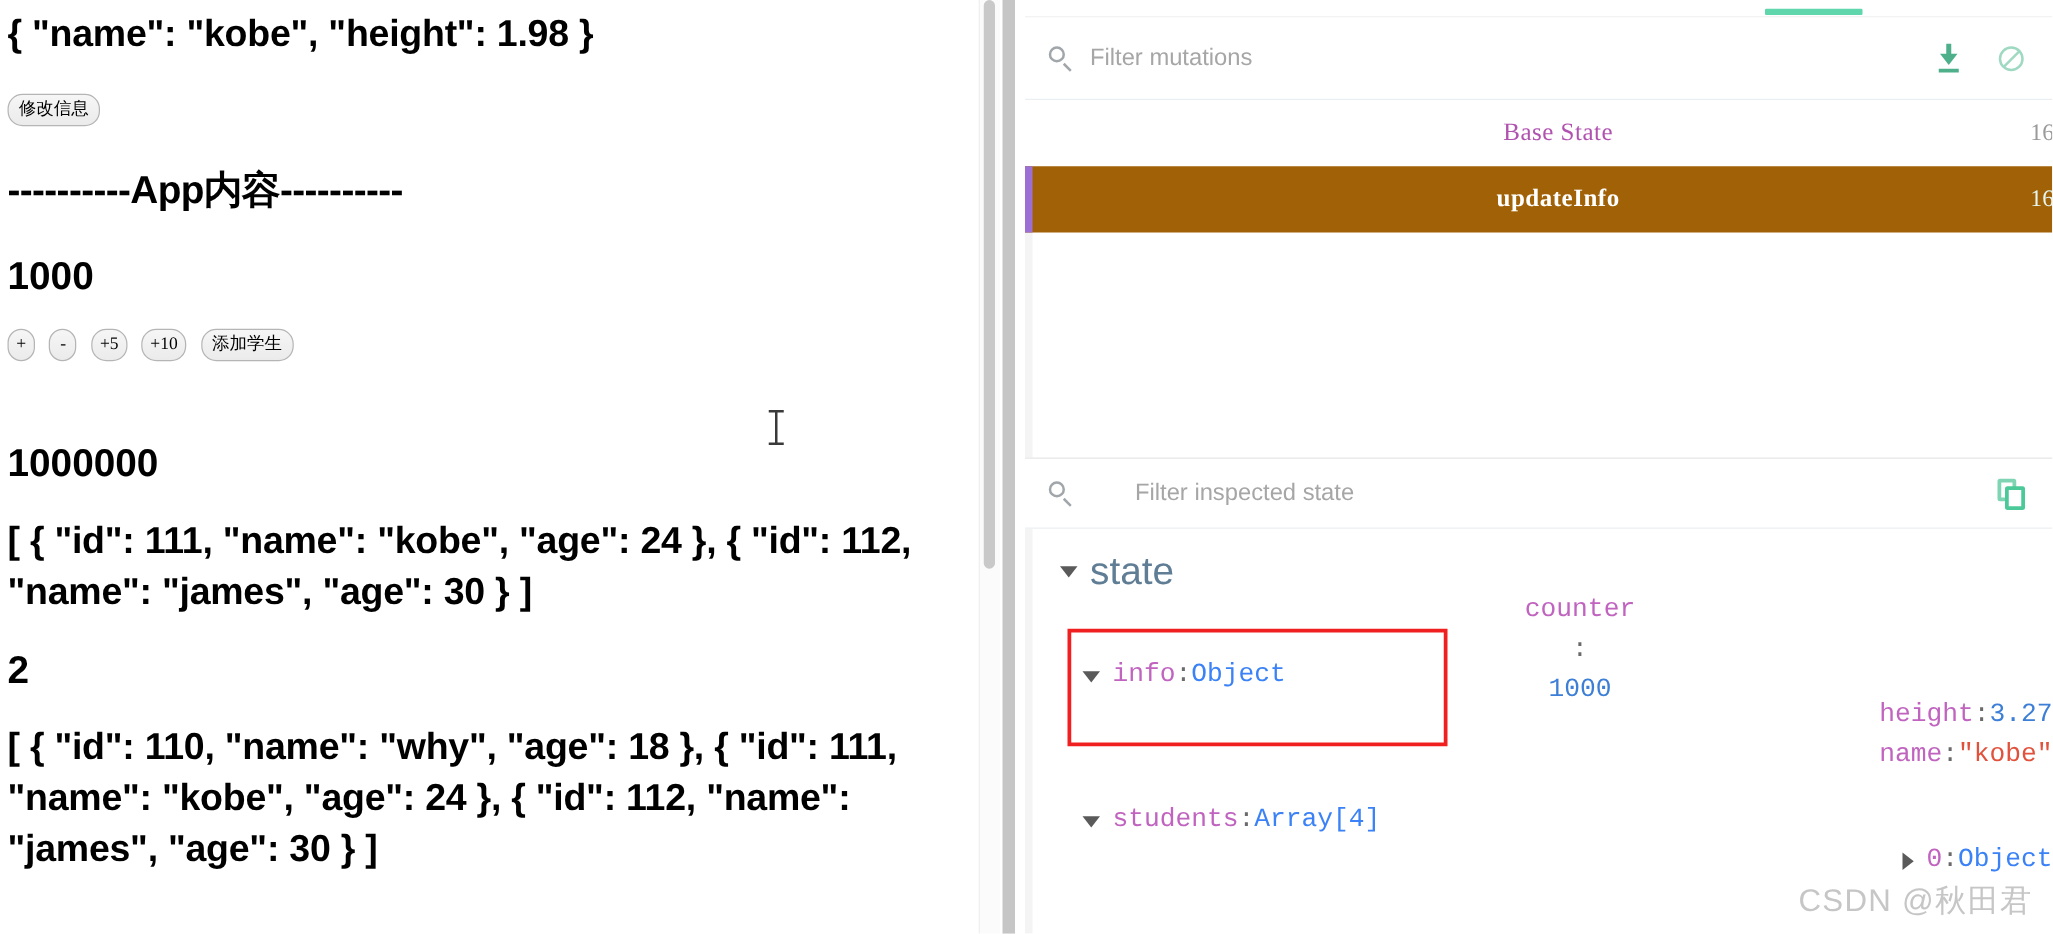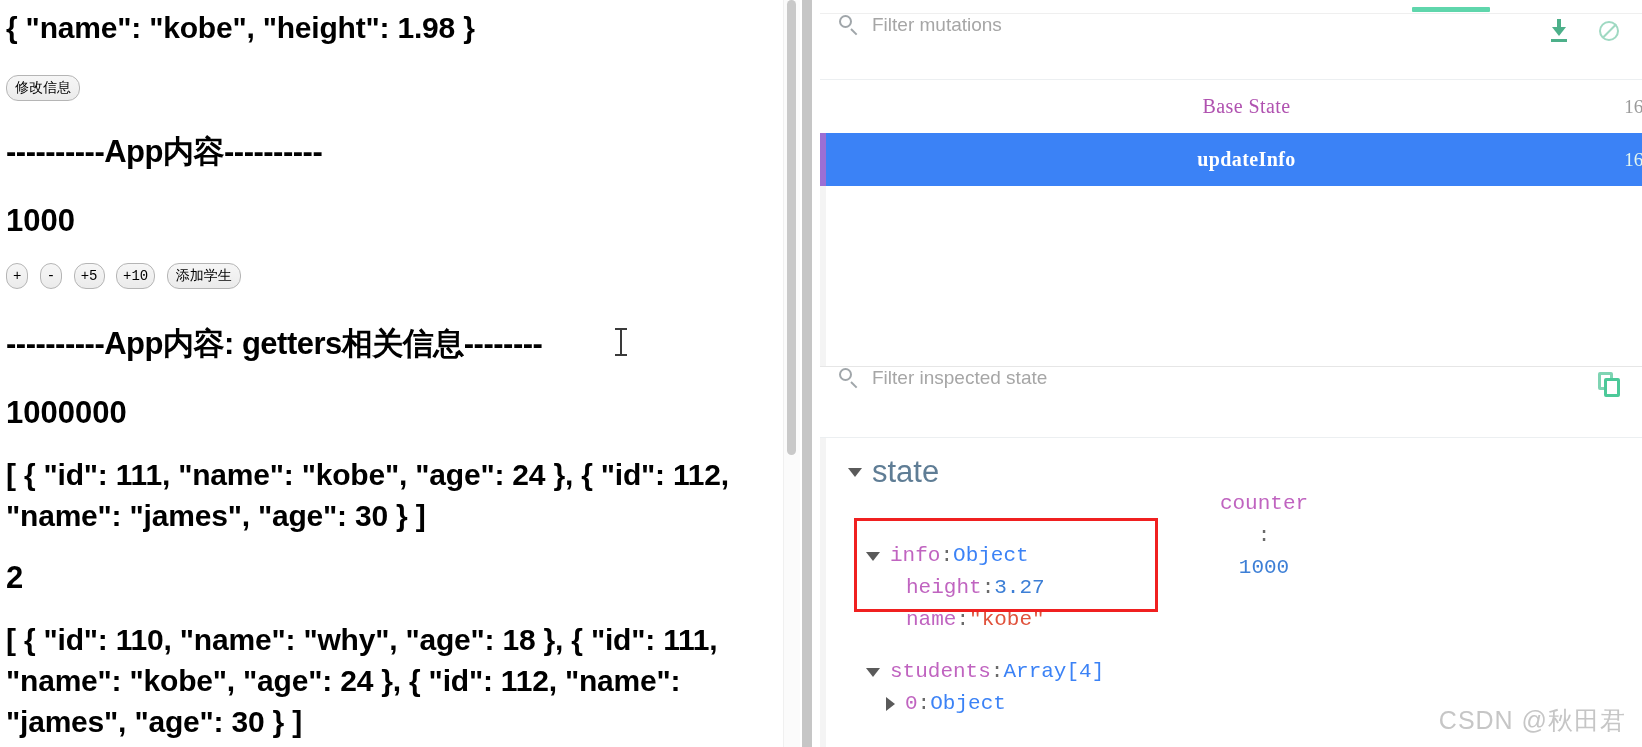--- a/index.html
+++ b/index.html
@@ -28,21 +28,21 @@
     line-height: 1.36;
     color: #000;
     letter-spacing: -0.2px;
     white-space: pre-wrap;
     word-break: break-word;
   }
   .json-line.wrapbox { width: 760px; }
 
   .btn {
     display: inline-block;
-    font-family: Liberation Mono, monospace;
+    font-family: Liberation Serif, serif;
     font-size: 14px;
     line-height: 1;
     color: #000;
     background: linear-gradient(#f6f6f6, #ebebeb);
     border: 1px solid #b5b5b5;
     border-radius: 12px;
     padding: 5px 8px;
     margin-right: 7px;
     vertical-align: middle;
     cursor: pointer;
@@ -130,26 +130,26 @@
   .dt-tab-indicator {
     position: absolute; left: 592px; top: 7px;
     width: 78px; height: 5px;
     background: #5fd6ac;
     border-radius: 1px;
   }
 
   .dt-filterbar {
     position: relative;
     height: 66px;
-    display: flex; align-items: flex-start;
+    display: flex; align-items: center;
     padding: 0 16px 0 18px;
     background: #fff;
     border-bottom: 1px solid #eceff1;
   }
-  .dt-filterbar.state-bar { height: 72px; border-top: 1px solid #e6e6e6; }
+  .dt-filterbar.state-bar { height: 57px; border-top: 1px solid #e6e6e6; gap: 36px; }
 
   .search-glyph {
     width: 22px; height: 22px; flex: 0 0 22px;
     position: relative; margin-right: 12px;
   }
   .search-glyph i {
     position: absolute; left: 1px; top: 1px;
     width: 13px; height: 13px;
     border: 2px solid #a0a6aa; border-radius: 50%;
   }
@@ -237,21 +237,21 @@
     background: #fff;
   }
   .mutation-row .mut-name { color: #b052b0; letter-spacing: 0.4px; }
   .mutation-row .mut-time {
     color: #9a9a9a;
     font-size: 19px;
     position: absolute; right: -16px; top: 50%;
     transform: translateY(-50%);
     white-space: nowrap;
   }
-  .mutation-row.active { background: #3b82f6; }
+  .mutation-row.active { background: #a16207; }
   .mutation-row.active .mut-name { color: #ffffff; font-weight: bold; }
   .mutation-row.active .mut-time { color: #e4f6ee; }
   .mutation-row.active:before {
     content: ""; position: absolute; left: 0; top: 0;
     width: 6px; height: 100%;
     background: #9b6fd4;
   }
 
   
   .state-tree {
@@ -262,21 +262,21 @@
     color: #444;
     position: relative;
   }
   .tree-row {
     display: flex; align-items: center;
     padding-left: 28px;
     white-space: nowrap;
     height: 32px;
   }
   .tree-row.indent-1 { padding-left: 66px; flex-direction: column; }
-  .tree-row.indent-2 { padding-left: 86px; }
+  .tree-row.indent-2 { padding-left: 86px; justify-content: flex-end; }
   .tree-row.indent-1b { padding-left: 46px; margin-top: 20px; }
 
   .caret {
     width: 0; height: 0; flex: 0 0 auto;
     margin-right: 10px;
   }
   .caret.down {
     border-left: 7px solid transparent;
     border-right: 7px solid transparent;
     border-top: 9px solid #5a5a5a;
@@ -348,21 +348,20 @@
       <div>
         <button class="btn small">+</button>
         <button class="btn small">-</button>
         <button class="btn small">+5</button>
         <button class="btn small">+10</button>
         <button class="btn">添加学生</button>
       </div>
 
       <div class="spacer-34"></div>
 
-      <div class="sep-heading">----------App内容: getters相关信息--------</div>
 
       <div class="spacer-30"></div>
 
       <div class="big-num">1000000</div>
 
       <div class="spacer-24"></div>
 
       <div class="json-line wrapbox">[ { "id": 111, "name": "kobe", "age": 24 }, { "id": 112, "name": "james", "age": 30 } ]</div>
 
       <div class="spacer-24"></div>

